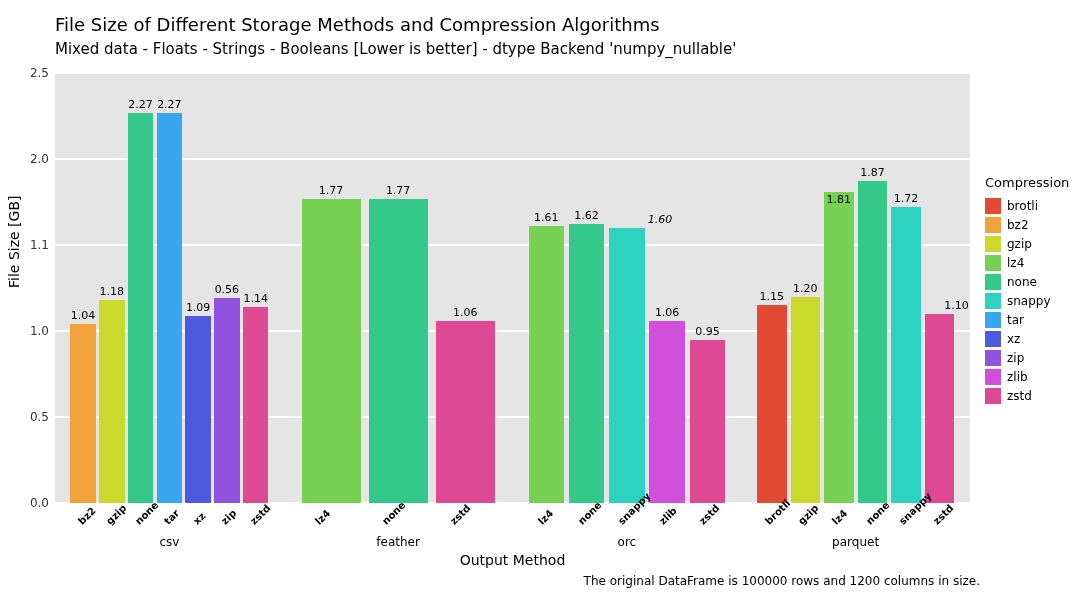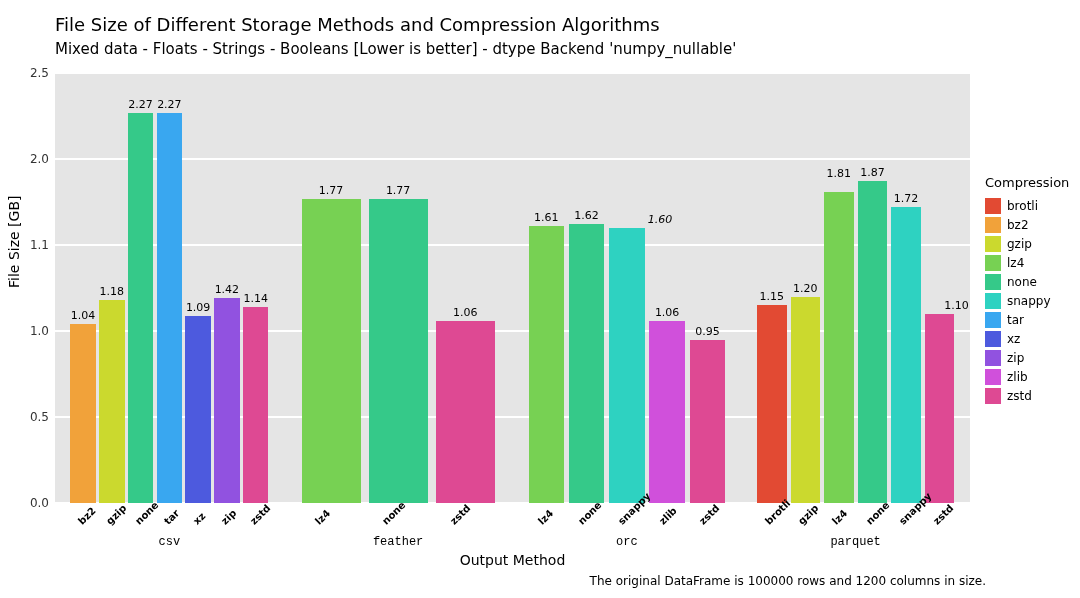--- a/index.html
+++ b/index.html
@@ -58,21 +58,21 @@
   .xlabel {
     position: absolute;
     left: 0;
     width: 1025px;
     top: 552px;
     text-align: center;
     font-size: 14px;
   }
   .caption {
     position: absolute;
-    left: 16px;
+    left: 10px;
     width: 970px;
     top: 574px;
     text-align: right;
     font-size: 12px;
   }
   .ytick {
     position: absolute;
     right: 100%;
     margin-right: 6px;
     transform: translateY(-50%);
@@ -89,21 +89,20 @@
     font-weight: 700;
     transform: rotate(-45deg);
     transform-origin: left top;
     white-space: nowrap;
   }
   .group-label {
     position: absolute;
     font-size: 12px;
     text-align: left;
     transform: translateX(-50%);
-    font-family: Liberation Mono, monospace;
   }
   .value-label {
     position: absolute;
     font-size: 11px;
     text-align: center;
     transform: translateX(-50%);
   }
   .legend {
     position: absolute;
     left: 985px;
@@ -152,21 +151,21 @@
       <div class="value-label" style="left: 28.1036px; bottom: 180.88px;">1.04</div>
       <div class="bar" style="left: 44.2076px; width: 25.3063px; height: 202.96px; background: rgb(203, 217, 46);"></div>
       <div class="value-label" style="left: 56.8607px; bottom: 204.96px;">1.18</div>
       <div class="bar" style="left: 72.9647px; width: 25.3063px; height: 390.44px; background: rgb(53, 201, 137);"></div>
       <div class="value-label" style="left: 85.6179px; bottom: 392.44px;">2.27</div>
       <div class="bar" style="left: 101.722px; width: 25.3063px; height: 390.44px; background: rgb(57, 167, 240);"></div>
       <div class="value-label" style="left: 114.375px; bottom: 392.44px;">2.27</div>
       <div class="bar" style="left: 130.479px; width: 25.3063px; height: 187.48px; background: rgb(77, 90, 222);"></div>
       <div class="value-label" style="left: 143.132px; bottom: 189.48px;">1.09</div>
       <div class="bar" style="left: 159.236px; width: 25.3063px; height: 204.68px; background: rgb(145, 82, 224);"></div>
-      <div class="value-label" style="left: 171.889px; bottom: 206.68px;">1.42</div>
+      <div class="value-label" style="left: 171.889px; bottom: 206.68px;">0.56</div>
       <div class="bar" style="left: 187.993px; width: 25.3063px; height: 196.08px; background: rgb(222, 73, 147);"></div>
       <div class="value-label" style="left: 200.646px; bottom: 198.08px;">1.14</div>
       <div class="bar" style="left: 246.501px; width: 59.048px; height: 304.44px; background: rgb(119, 209, 83);"></div>
       <div class="value-label" style="left: 276.025px; bottom: 306.44px;">1.77</div>
       <div class="bar" style="left: 313.601px; width: 59.048px; height: 304.44px; background: rgb(53, 201, 137);"></div>
       <div class="value-label" style="left: 343.125px; bottom: 306.44px;">1.77</div>
       <div class="bar" style="left: 380.701px; width: 59.048px; height: 182.32px; background: rgb(222, 73, 147);"></div>
       <div class="value-label" style="left: 410.225px; bottom: 184.32px;">1.06</div>
       <div class="bar" style="left: 473.641px; width: 35.4288px; height: 276.92px; background: rgb(119, 209, 83);"></div>
       <div class="value-label" style="left: 491.355px; bottom: 278.92px;">1.61</div>
@@ -176,21 +175,21 @@
       <div class="value-label" style="left: 605px; bottom: 277.2px; font-style: italic;">1.60</div>
       <div class="bar" style="left: 594.421px; width: 35.4288px; height: 182.32px; background: rgb(208, 80, 219);"></div>
       <div class="value-label" style="left: 612.135px; bottom: 184.32px;">1.06</div>
       <div class="bar" style="left: 634.681px; width: 35.4288px; height: 163.4px; background: rgb(222, 73, 147);"></div>
       <div class="value-label" style="left: 652.395px; bottom: 165.4px;">0.95</div>
       <div class="bar" style="left: 701.988px; width: 29.524px; height: 197.8px; background: rgb(226, 74, 51);"></div>
       <div class="value-label" style="left: 716.75px; bottom: 199.8px;">1.15</div>
       <div class="bar" style="left: 735.538px; width: 29.524px; height: 206.4px; background: rgb(203, 217, 46);"></div>
       <div class="value-label" style="left: 750.3px; bottom: 208.4px;">1.20</div>
       <div class="bar" style="left: 769.088px; width: 29.524px; height: 311.32px; background: rgb(119, 209, 83);"></div>
-      <div class="value-label" style="left: 783.85px; bottom: 323px;">1.81</div>
+      <div class="value-label" style="left: 783.85px; bottom: 297px;">1.81</div>
       <div class="bar" style="left: 802.638px; width: 29.524px; height: 321.64px; background: rgb(53, 201, 137);"></div>
       <div class="value-label" style="left: 817.4px; bottom: 323.64px;">1.87</div>
       <div class="bar" style="left: 836.188px; width: 29.524px; height: 295.84px; background: rgb(46, 210, 193);"></div>
       <div class="value-label" style="left: 850.95px; bottom: 297.84px;">1.72</div>
       <div class="bar" style="left: 869.738px; width: 29.524px; height: 189.2px; background: rgb(222, 73, 147);"></div>
       <div class="value-label" style="left: 884.5px; bottom: 191.2px; margin-left: 17px;">1.10</div>
     </div>
 
   <div class="xlabel">Output Method</div>
   <div class="caption">The original DataFrame is 100000 rows and 1200 columns in size.</div>

